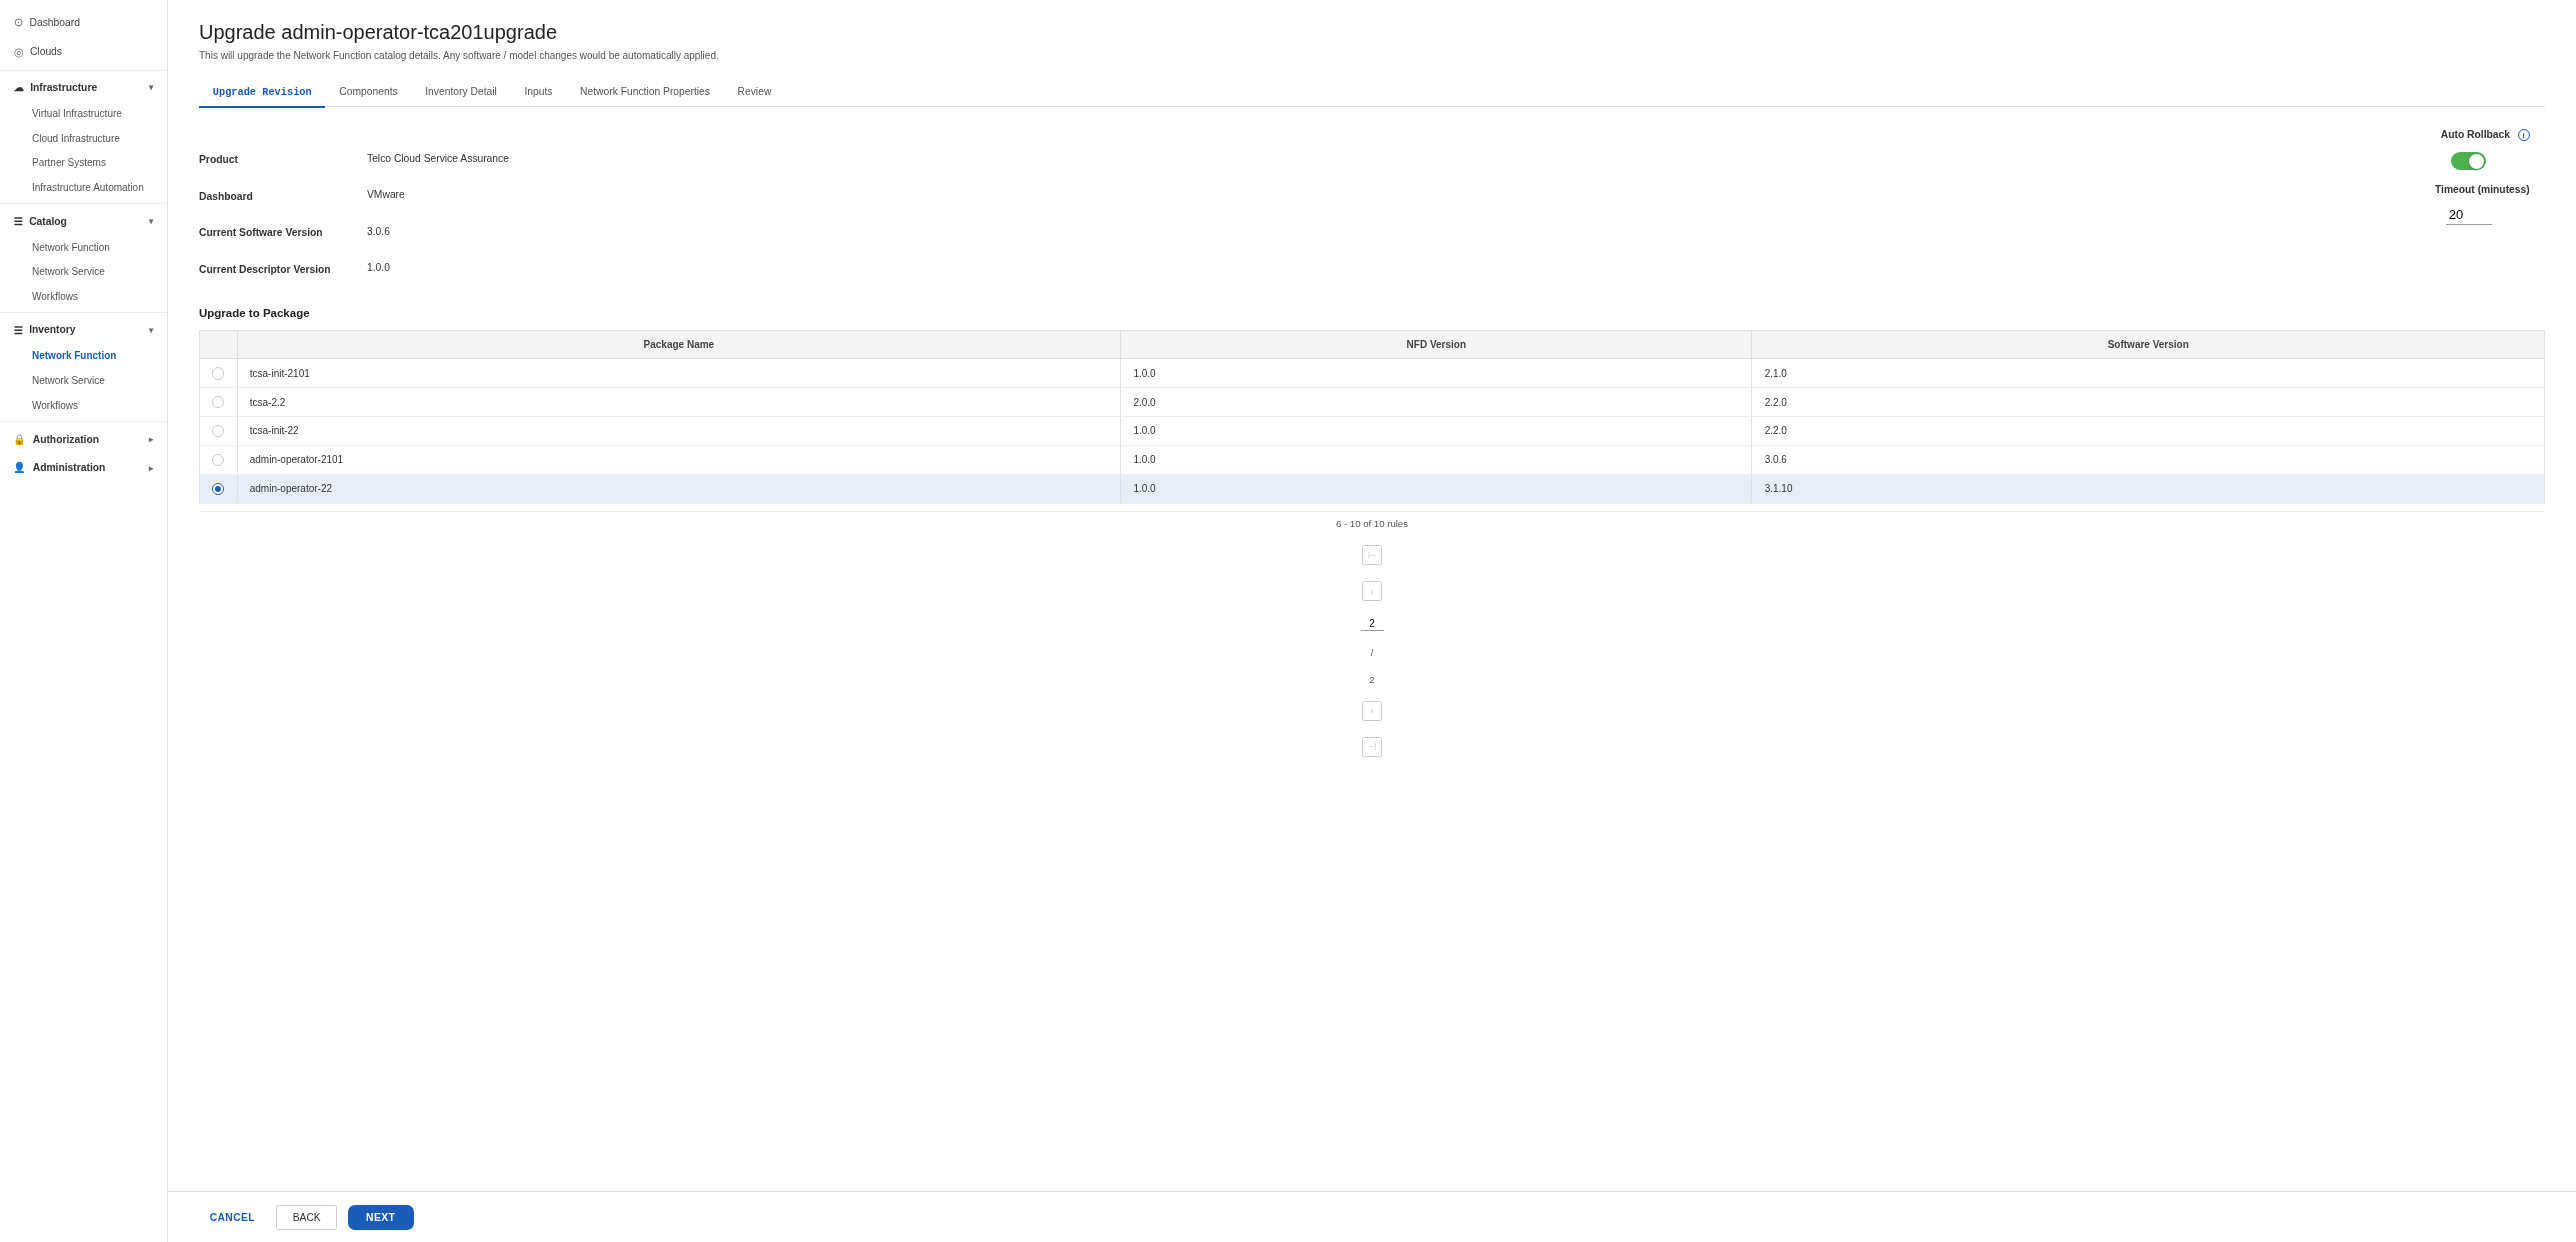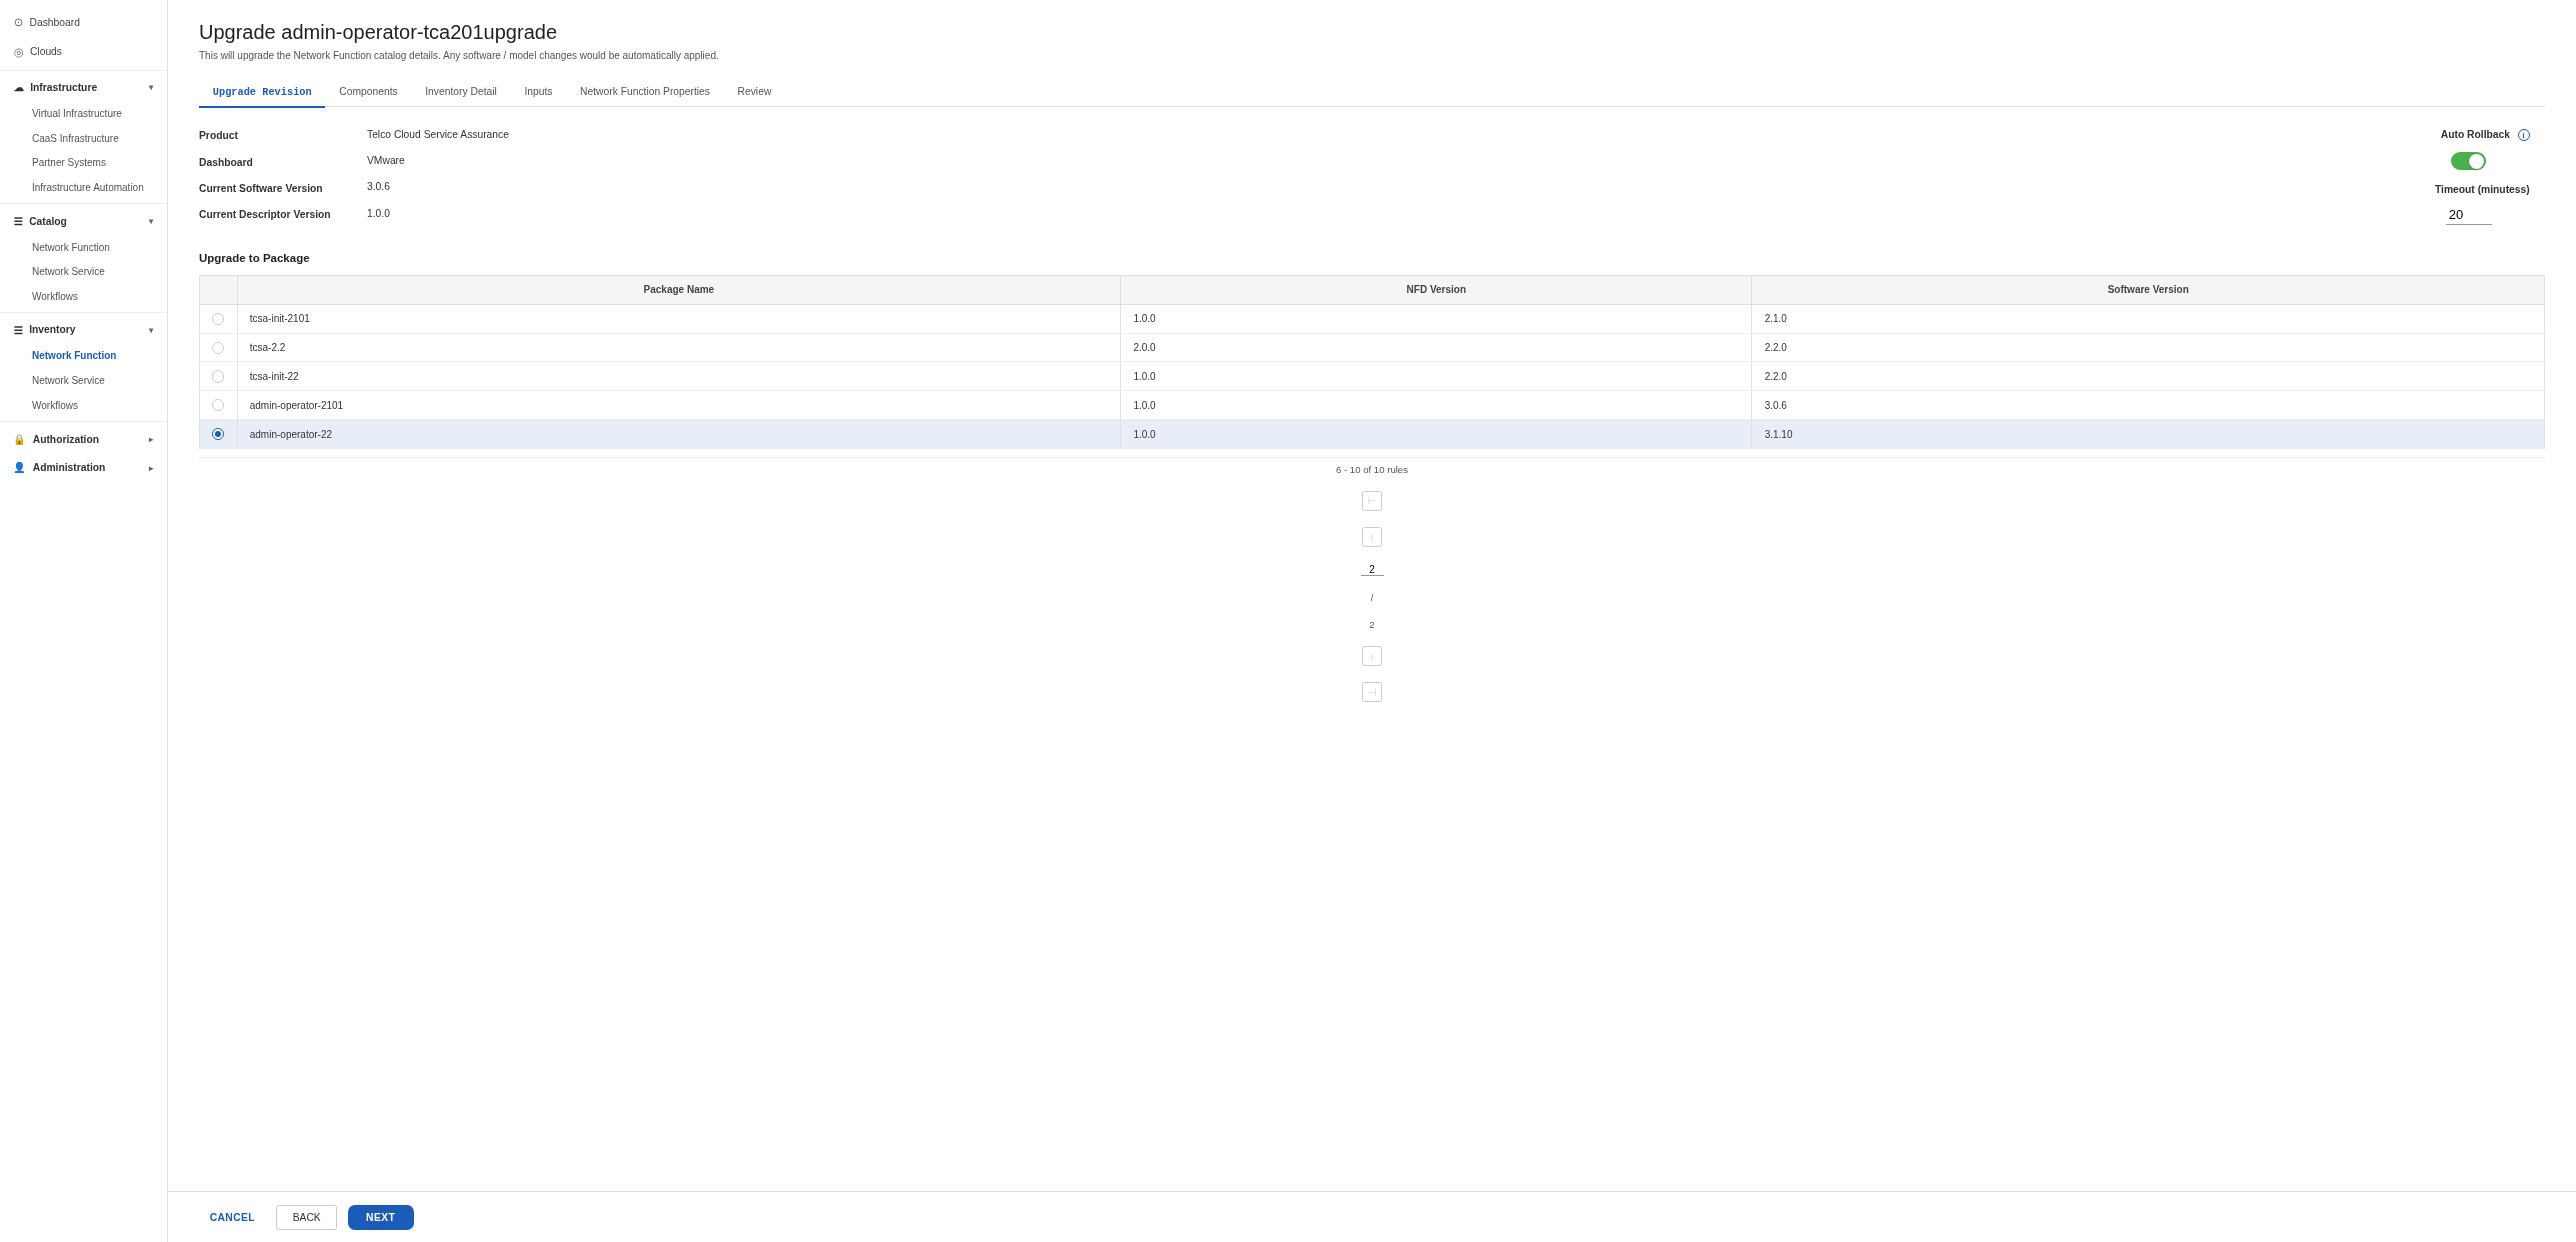--- a/index.html
+++ b/index.html
@@ -88,20 +88,21 @@
       border-bottom-color: #1a5cb8;
       font-weight: 600;
       font-family: Liberation Mono, monospace;
     }
 
     
     .field-row {
       display: flex;
       align-items: flex-start;
       margin-bottom: 13.8px;
+      margin-top: 24px;
     }
     .field-label {
       font-size: 10.3px;
       font-weight: 600;
       color: #333;
       width: 168px;
       min-width: 168px;
       padding-top: 1.5px;
     }
     .field-value {
@@ -356,21 +357,21 @@
     <div class="left">
       <span class="icon">☁</span>
       <span>Infrastructure</span>
     </div>
     <span class="chevron">▾</span>
   </div>
   <div class="sidebar-sub-item">
     <span>Virtual Infrastructure</span>
   </div>
   <div class="sidebar-sub-item">
-    <span>CaaS Infrastructure</span>
+    <span>Cloud Infrastructure</span>
   </div>
   <div class="sidebar-sub-item">
     <span>Partner Systems</span>
   </div>
   <div class="sidebar-sub-item">
     <span>Infrastructure Automation</span>
   </div>
 
   <hr class="sidebar-divider">
 

